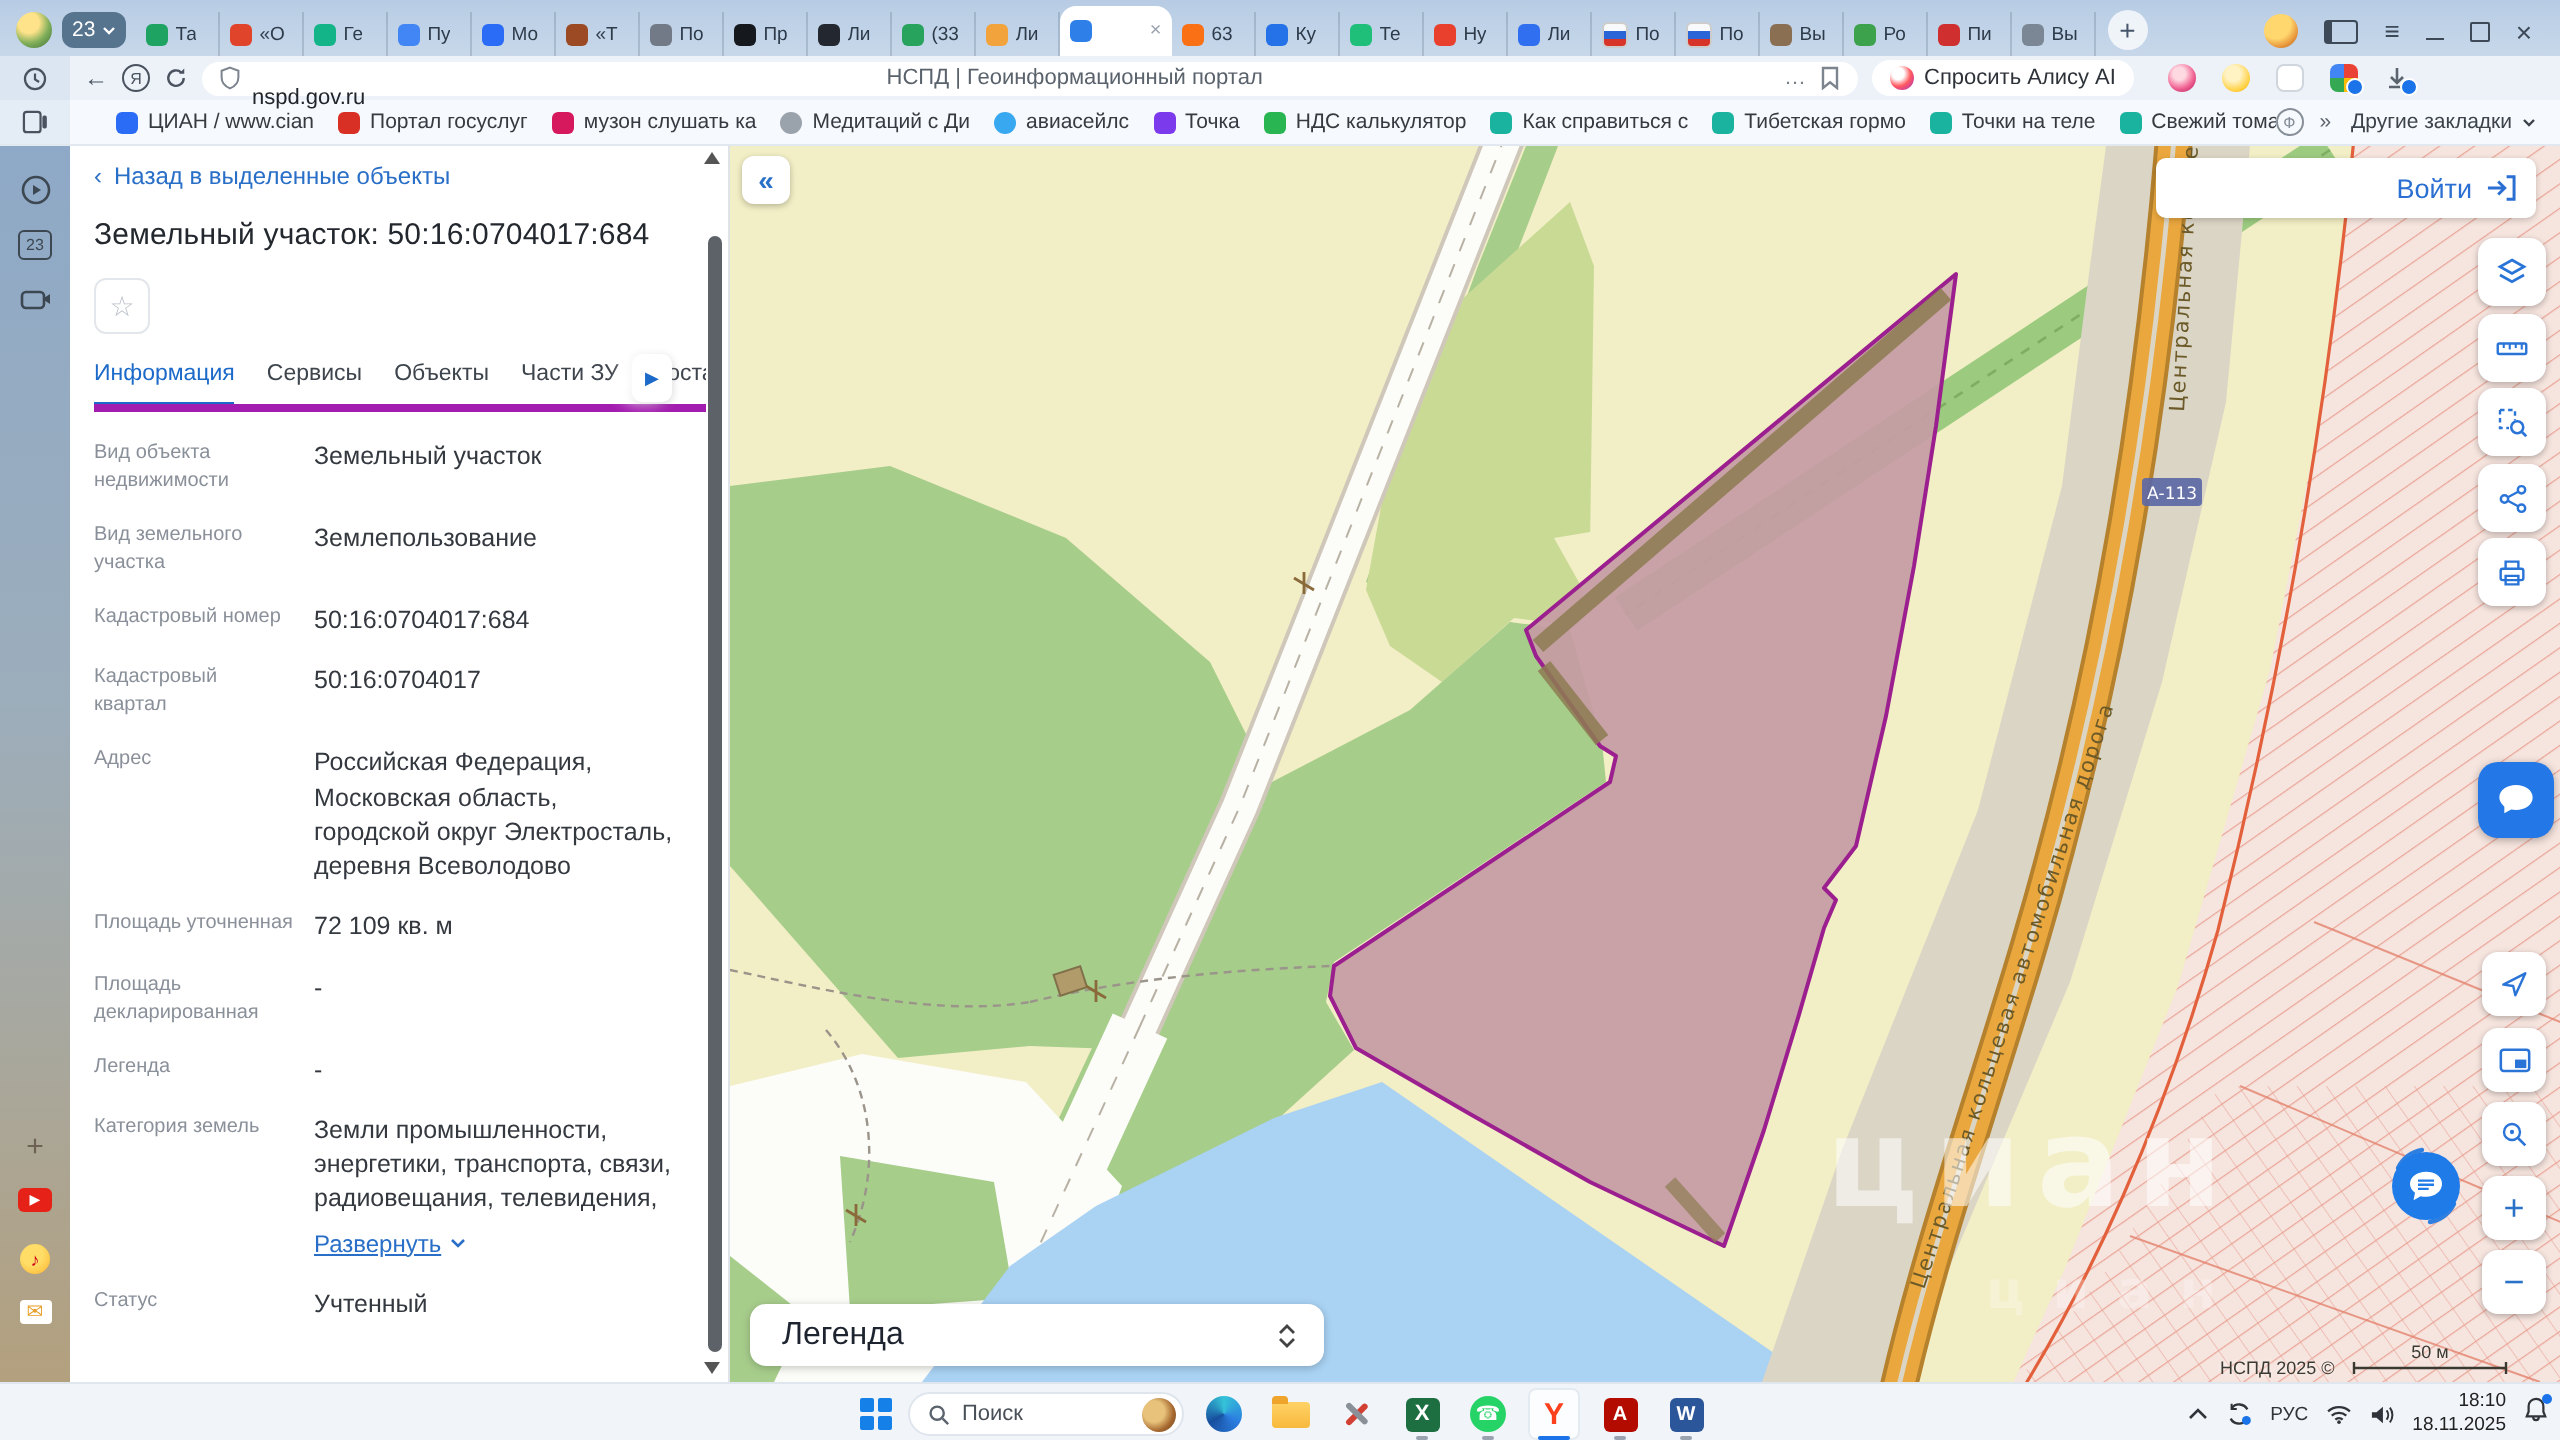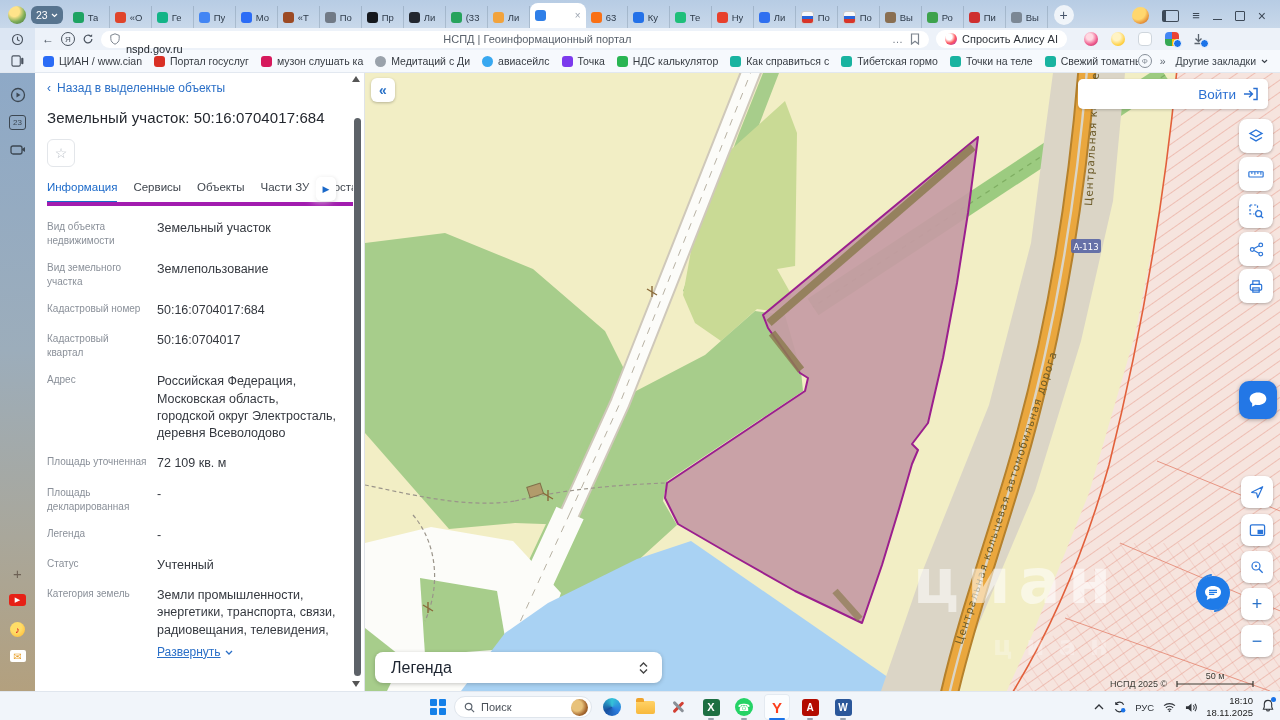--- a/index.html
+++ b/index.html
@@ -43,21 +43,21 @@
   .alice{height:18px;background:#fff;border-radius:10px;display:flex;gap:5px;padding:0 9px;font-size:11px;
     color:#2e333a;align-items:center;flex:none;}
   .alice-ic{width:12px;height:12px;border-radius:50%;flex:none;
     background:radial-gradient(circle at 34% 32%,#fff 0 26%,#ff5a5f 55%,#a12ccB);}
   .extrow{display:flex;align-items:center;gap:13px;margin-left:10px;}
   .ext{width:14px;height:14px;border-radius:4px;position:relative;flex:none;}
   .ext-badge{position:absolute;right:-3px;bottom:-2px;width:7px;height:7px;border-radius:50%;background:#1a73e8;border:1px solid #fff;}
   
   #bookmarks{height:22px;background:#f6f9fd;border-bottom:1px solid #e2e8f0;display:flex;align-items:center;
     font-size:10.5px;color:#363b42;}
-  .bmarks{display:flex;align-items:flex-end;overflow:hidden;margin-left:8px;}
+  .bmarks{display:flex;align-items:flex-end;overflow:hidden;margin-left:23px;}
   .bm{display:flex;align-items:center;gap:5px;margin-right:12px;white-space:nowrap;flex:none;}
   .bfav{width:11px;height:11px;border-radius:3px;flex:none;}
   .bfav.round{border-radius:50%;}
   .bm-f{width:12px;height:12px;border:1px solid #878f99;border-radius:50%;color:#878f99;font-size:8px;
     display:flex;align-items:center;justify-content:center;margin-right:8px;flex:none;}
   .bm-more{color:#5d656f;margin-right:10px;flex:none;}
   .other-bm{margin-left:auto;display:flex;align-items:center;gap:5px;padding-right:12px;color:#3c434b;flex:none;}
   
   #content{display:flex;height:618px;}
   #vside{width:35px;flex:none;position:relative;
@@ -527,36 +527,36 @@
               </span>
             </div>
             <div class="frow">
               <span class="flabel">Легенда</span>
               <span class="fvalue">
                 <span>-</span>
                 
               </span>
             </div>
             <div class="frow">
-              <span class="flabel">Статус</span>
-              <span class="fvalue">
-                <span>Учтенный</span>
-                
-              </span>
-            </div>
-            <div class="frow">
               <span class="flabel">Категория земель</span>
               <span class="fvalue">
                 <span>Земли промышленности, энергетики, транспорта, связи, радиовещания, телевидения,</span>
                 <a class="flink">
                   <span>Развернуть</span>
                   <svg width="8" height="5" viewBox="0 0 8 5">
                     <path d="M1 1l3 3 3-3" stroke="#2a6fc7" fill="none" stroke-width="1.3"></path>
                   </svg>
                 </a>
+              </span>
+            </div>
+            <div class="frow">
+              <span class="flabel">Статус</span>
+              <span class="fvalue">
+                <span>Учтенный</span>
+                
               </span>
             </div>
           </div>
       </div>
       <span class="sb-up"></span>
       <div class="sb-thumb"></div>
       <span class="sb-down"></span>
     </div>
 
     <div id="map">

